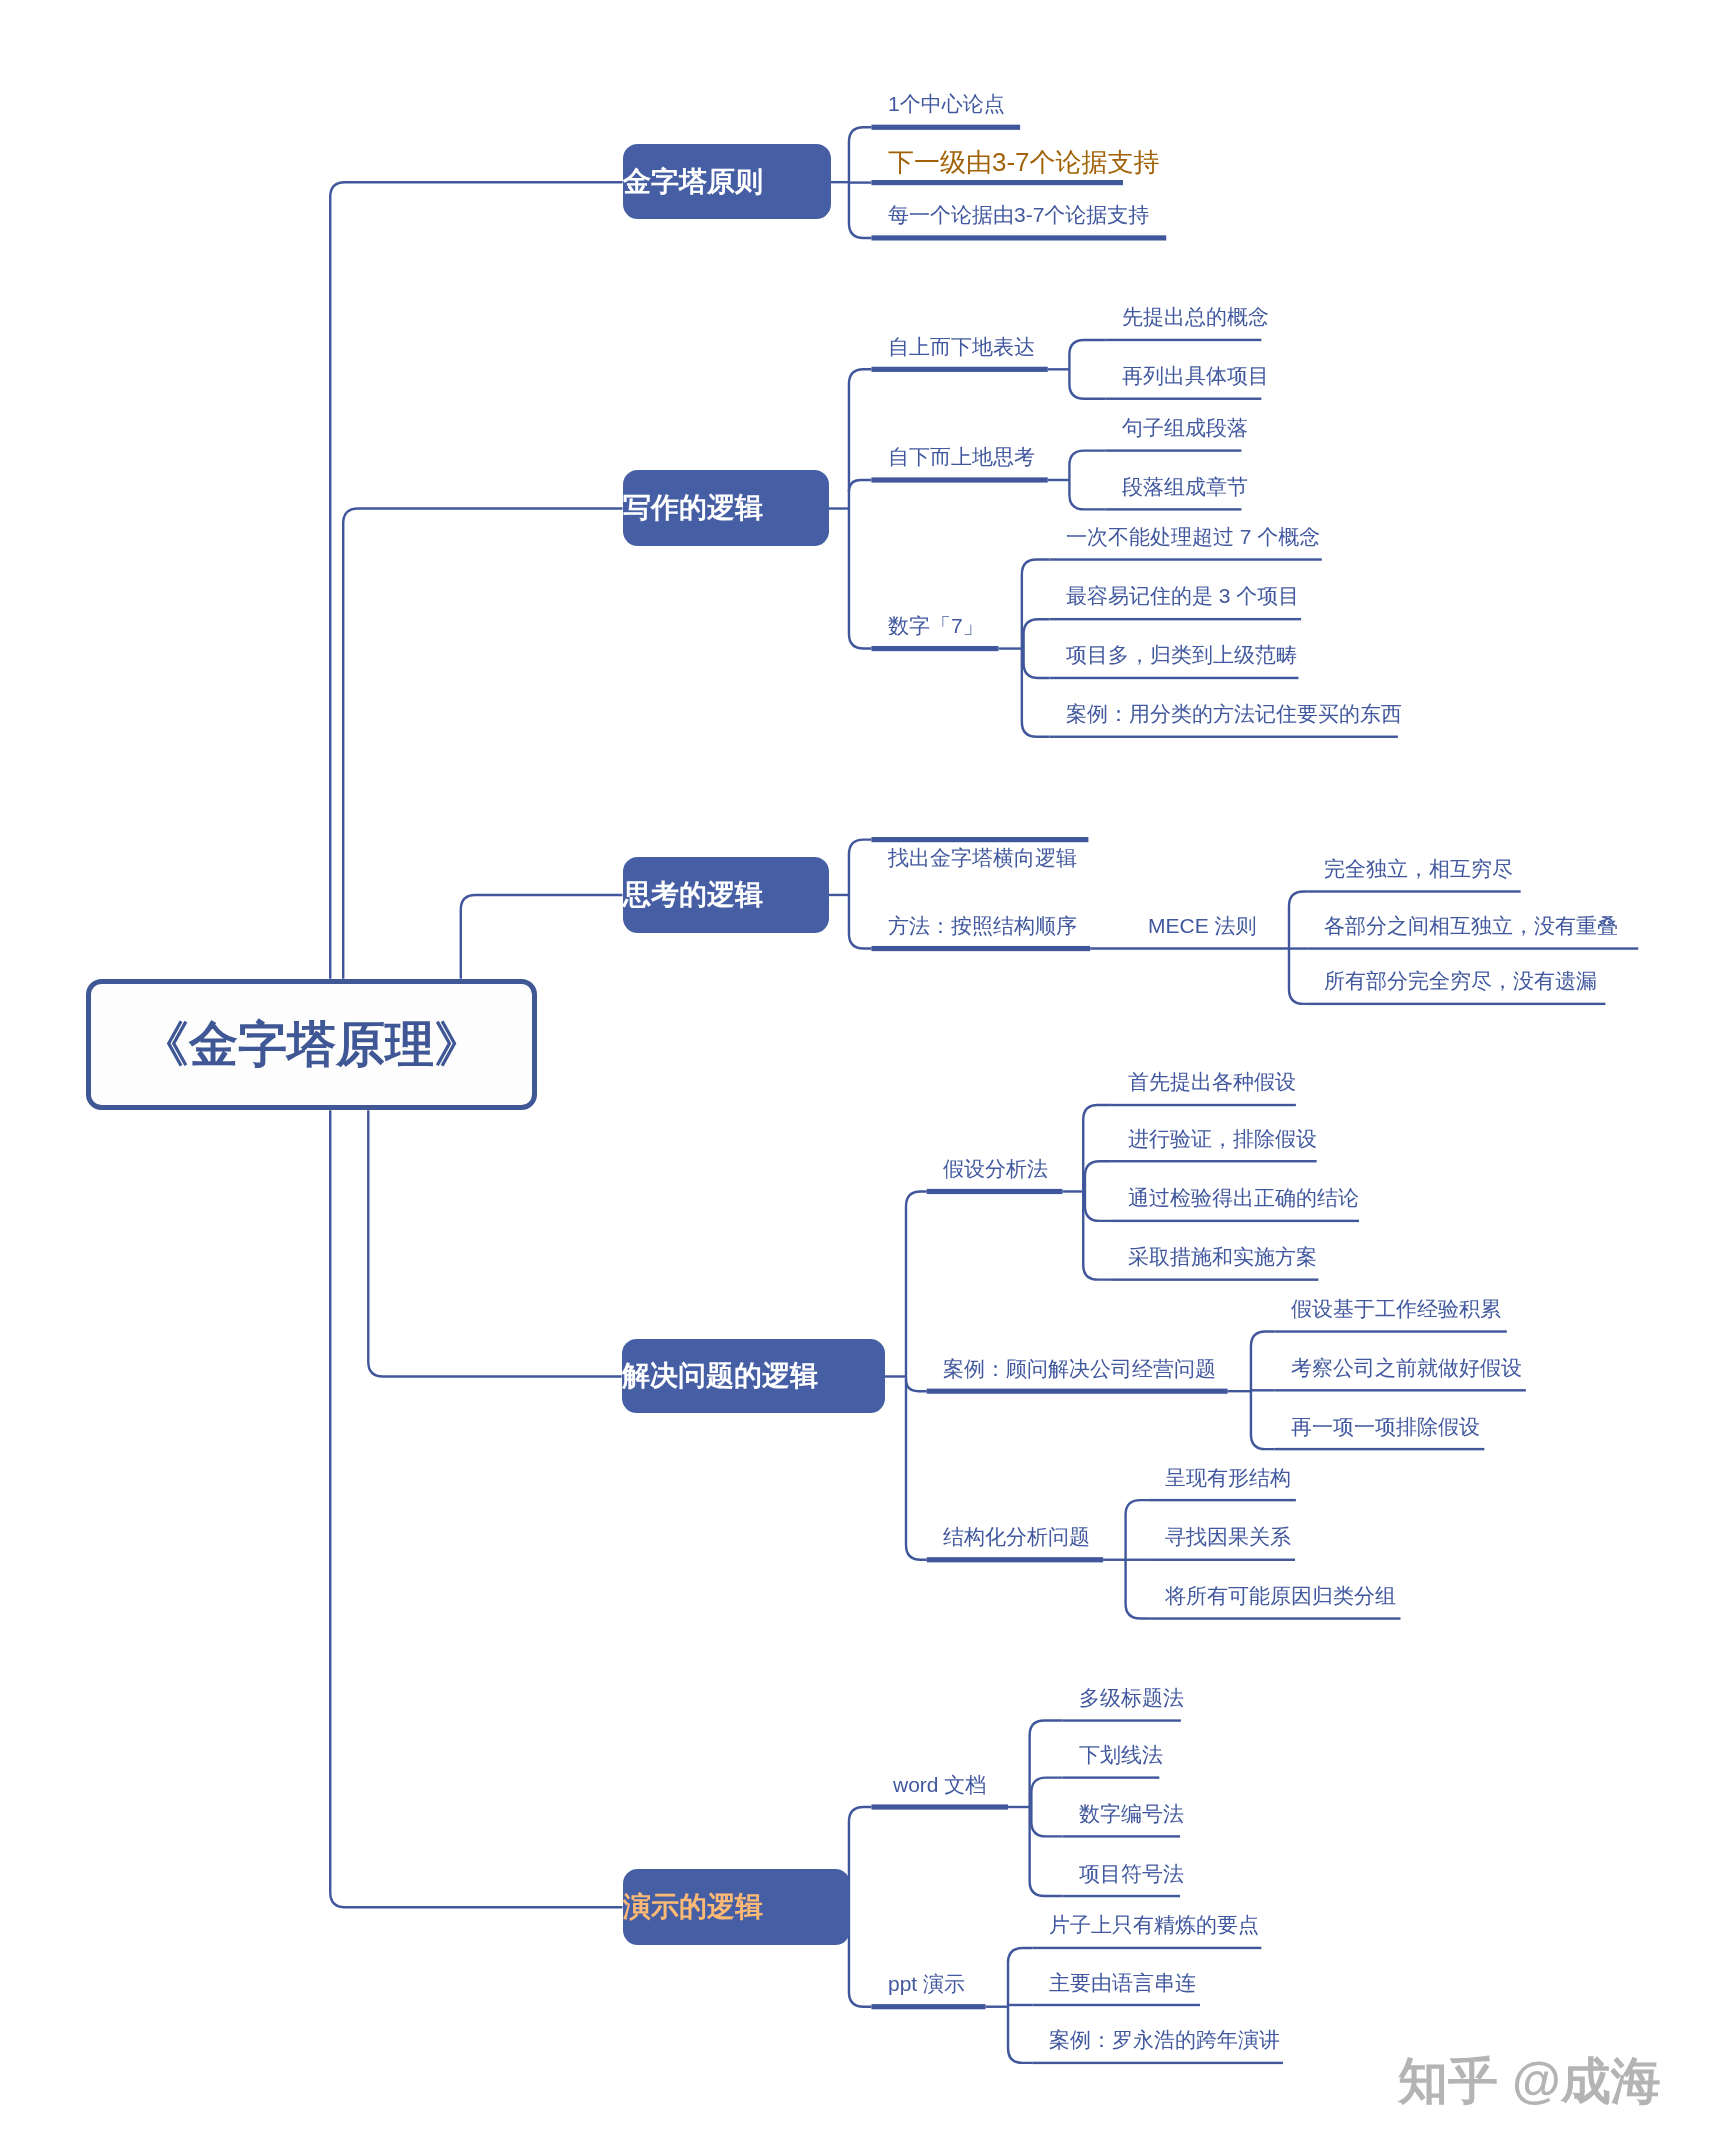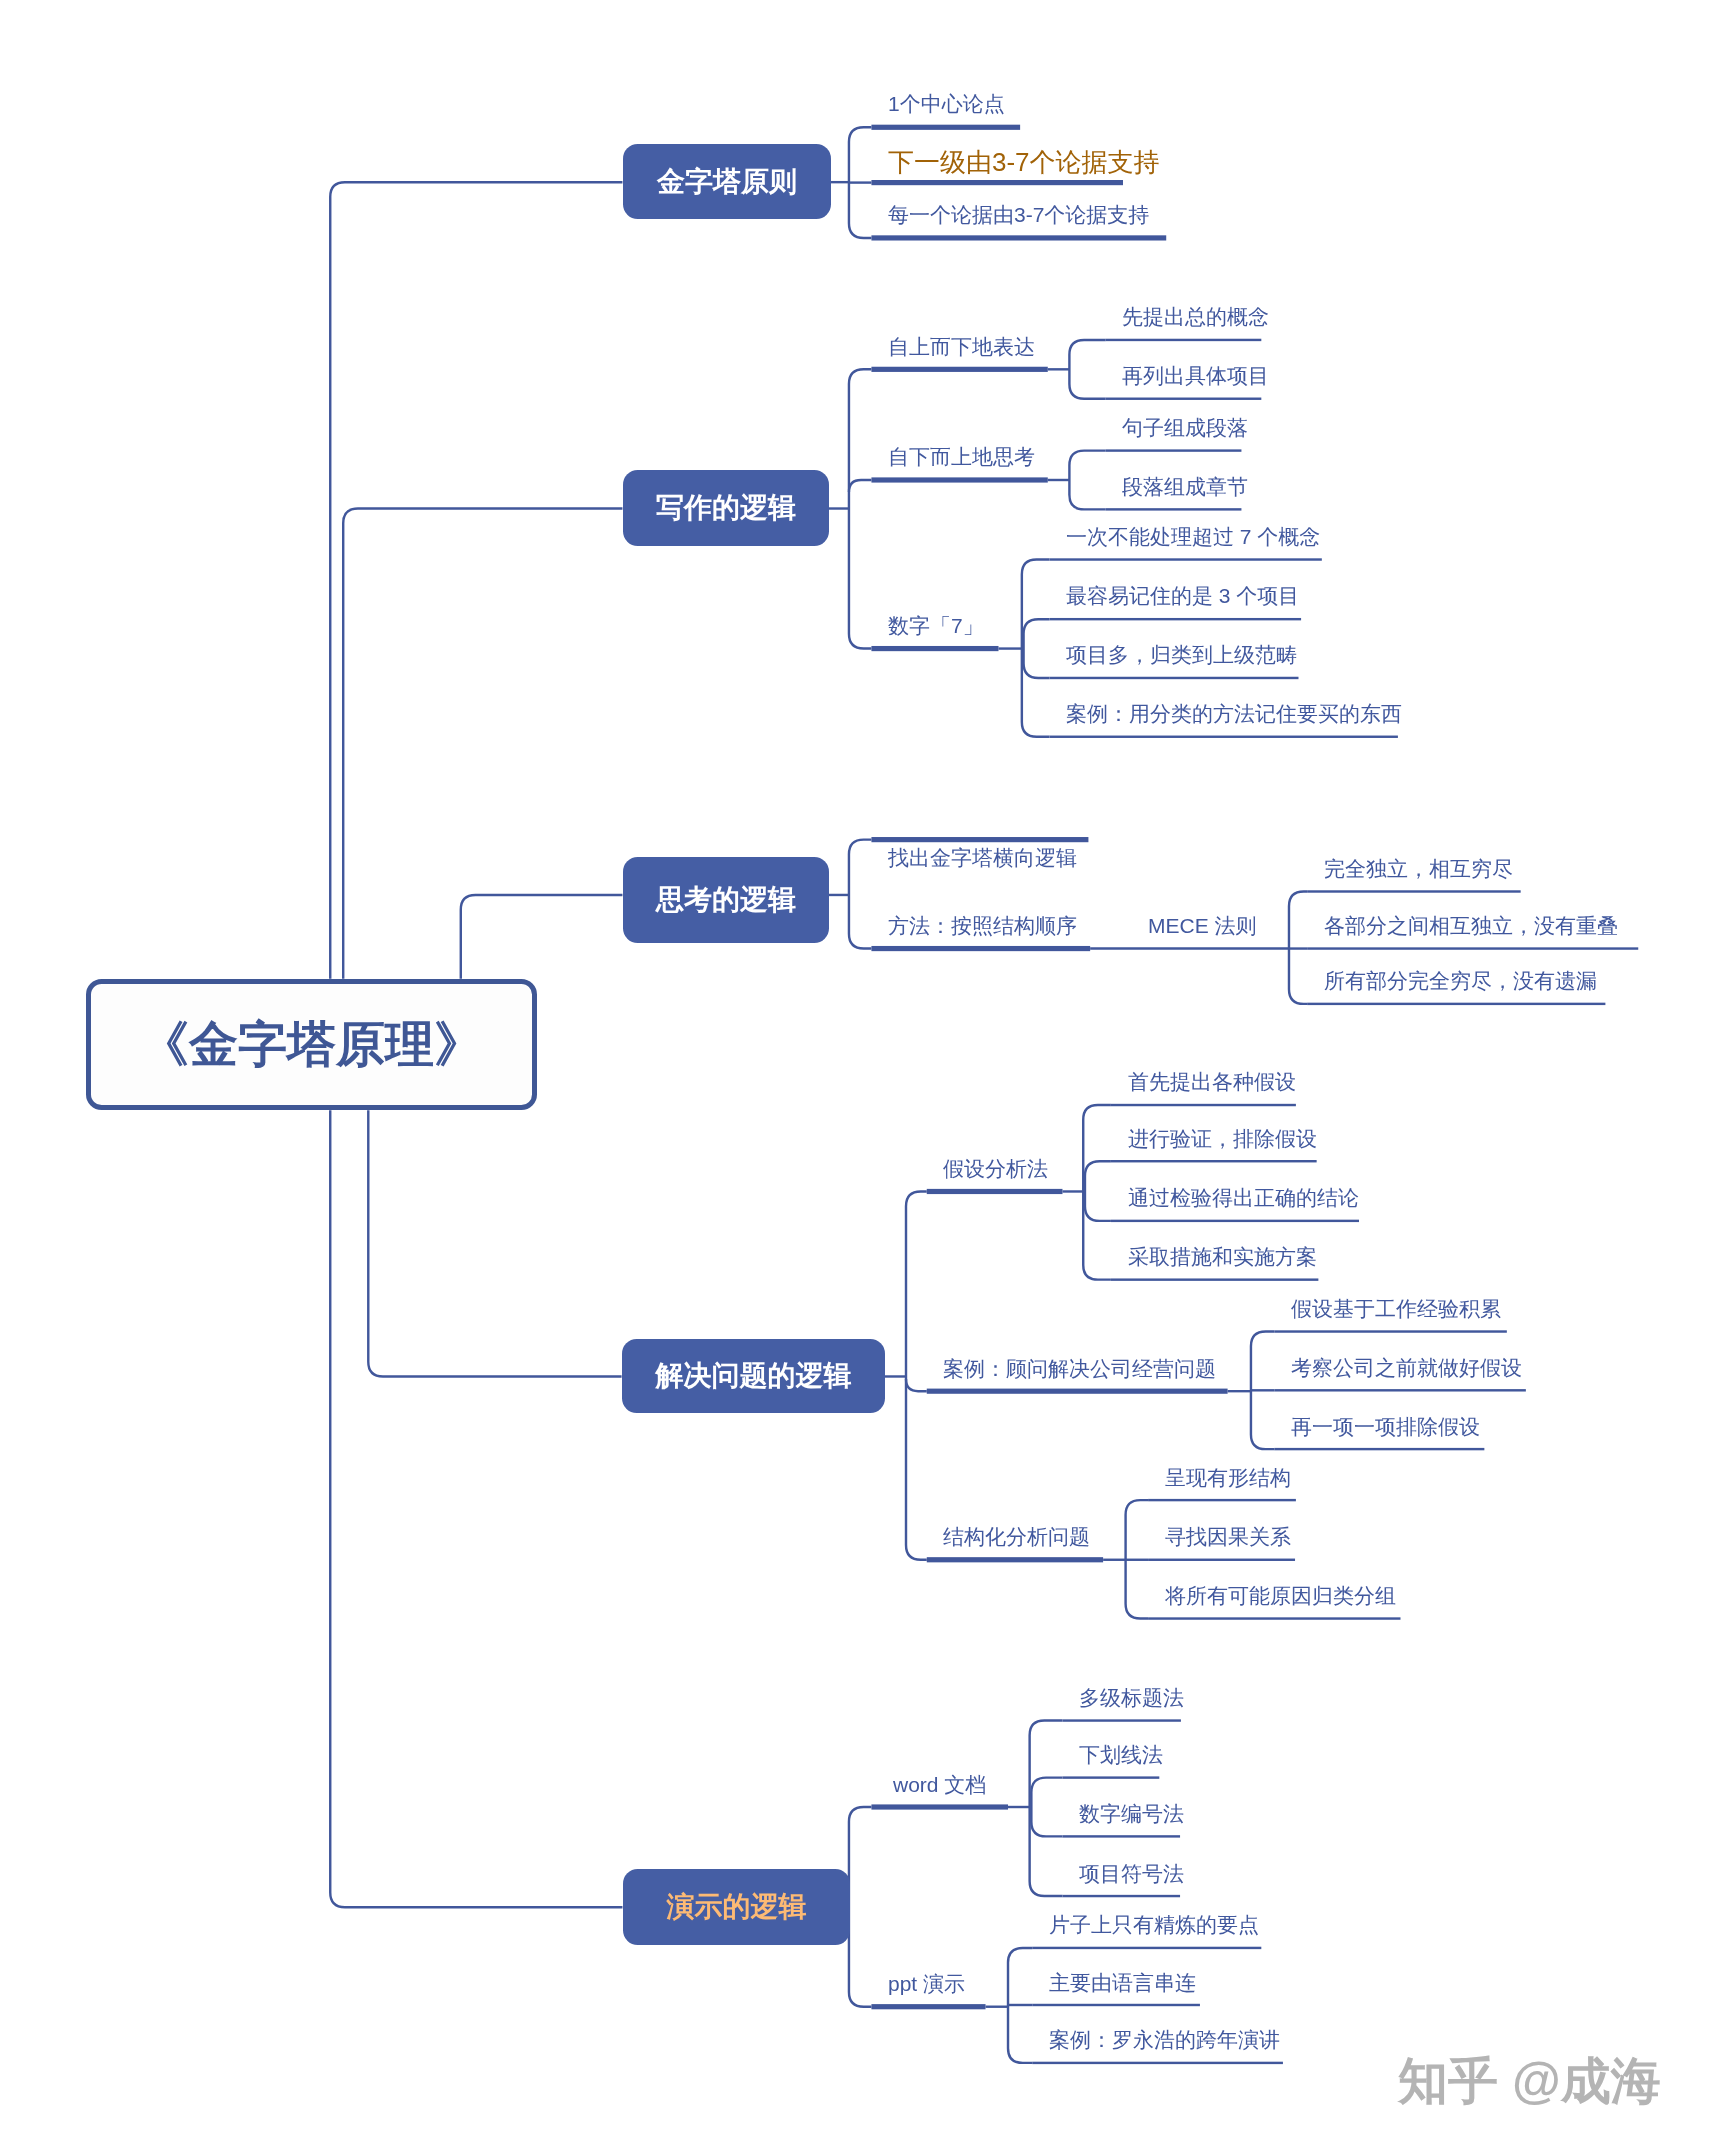--- a/index.html
+++ b/index.html
@@ -4,21 +4,21 @@
 <title>《金字塔原理》思维导图</title>
 <style>
   html,body{margin:0;padding:0;background:#ffffff;}
   #stage{position:relative;-webkit-font-smoothing:antialiased;width:1710px;height:2153px;background:#fff;overflow:hidden;
          font-family:"Liberation Sans",sans-serif;}
   #wires{position:absolute;left:0;top:0;}
   .root{position:absolute;border:5.2px solid #3f5795;border-radius:15.6px;background:#fdfdfd;
         display:flex;align-items:center;justify-content:center;box-sizing:border-box;
         color:#3f5795;font-weight:bold;transform:translateZ(0);}
   .l1{position:absolute;background:#455ea4;border-radius:14.7px;display:flex;align-items:center;
-      justify-content:center;color:#ffffff;font-weight:bold;box-sizing:border-box;transform:translateZ(0);}
+      justify-content:flex-start;color:#ffffff;font-weight:bold;box-sizing:border-box;transform:translateZ(0);}
   .leaf{position:absolute;color:#41589e;white-space:nowrap;line-height:1;transform:translateZ(0);}
   .wm{position:absolute;color:#b4b4b4;font-weight:600;white-space:nowrap;line-height:1;transform:translateZ(0);}
 </style>
 </head>
 <body>
 
 <div id="stage">
   <svg id="wires" width="1710" height="2153" viewBox="0 0 1978 2490">
       <path d="M 382 1132 L 382 227.5 Q 382 210.5 399 210.5 L 720 210.5" fill="none" stroke="#41579b" stroke-width="2.8" stroke-linecap="butt"></path>
       <path d="M 961 210.5 L 982 210.5" fill="none" stroke="#41579b" stroke-width="2.8" stroke-linecap="butt"></path>
@@ -125,21 +125,21 @@
       <div class="leaf" style="left: 1122px; top: 306px; font-size: 21px; color: rgb(65, 88, 158);">先提出总的概念</div>
       <div class="leaf" style="left: 1122px; top: 365px; font-size: 21px; color: rgb(65, 88, 158);">再列出具体项目</div>
       <div class="leaf" style="left: 888px; top: 446px; font-size: 21px; color: rgb(65, 88, 158);">自下而上地思考</div>
       <div class="leaf" style="left: 1122px; top: 417px; font-size: 21px; color: rgb(65, 88, 158);">句子组成段落</div>
       <div class="leaf" style="left: 1122px; top: 476px; font-size: 21px; color: rgb(65, 88, 158);">段落组成章节</div>
       <div class="leaf" style="left: 888px; top: 615px; font-size: 21px; color: rgb(65, 88, 158);">数字「7」</div>
       <div class="leaf" style="left: 1066px; top: 526px; font-size: 21px; color: rgb(65, 88, 158);">一次不能处理超过 7 个概念</div>
       <div class="leaf" style="left: 1066px; top: 585px; font-size: 21px; color: rgb(65, 88, 158);">最容易记住的是 3 个项目</div>
       <div class="leaf" style="left: 1066px; top: 644px; font-size: 21px; color: rgb(65, 88, 158);">项目多，归类到上级范畴</div>
       <div class="leaf" style="left: 1066px; top: 703px; font-size: 21px; color: rgb(65, 88, 158);">案例：用分类的方法记住要买的东西</div>
-      <div class="l1" style="left: 623px; top: 857px; width: 206px; height: 86px; font-size: 28px; background: rgb(69, 94, 164); color: rgb(255, 255, 255);">
+      <div class="l1" style="left: 623px; top: 857px; width: 206px; height: 76px; font-size: 28px; background: rgb(69, 94, 164); color: rgb(255, 255, 255);">
         <span>思考的逻辑</span>
       </div>
       <div class="leaf" style="left: 888px; top: 806px; font-size: 21px; color: rgb(65, 88, 158); margin-top: 41px;">找出金字塔横向逻辑</div>
       <div class="leaf" style="left: 888px; top: 915px; font-size: 21px; color: rgb(65, 88, 158);">方法：按照结构顺序</div>
       <div class="leaf" style="left: 1148px; top: 915px; font-size: 21px; color: rgb(65, 88, 158);">MECE 法则</div>
       <div class="leaf" style="left: 1324px; top: 858px; font-size: 21px; color: rgb(65, 88, 158);">完全独立，相互穷尽</div>
       <div class="leaf" style="left: 1324px; top: 915px; font-size: 21px; color: rgb(65, 88, 158); text-align: right;">各部分之间相互独立，没有重叠</div>
       <div class="leaf" style="left: 1324px; top: 970px; font-size: 21px; color: rgb(65, 88, 158);">所有部分完全穷尽，没有遗漏</div>
       <div class="l1" style="left: 622px; top: 1339px; width: 263px; height: 74px; font-size: 28px; background: rgb(69, 94, 164); color: rgb(255, 255, 255);">
         <span>解决问题的逻辑</span>

